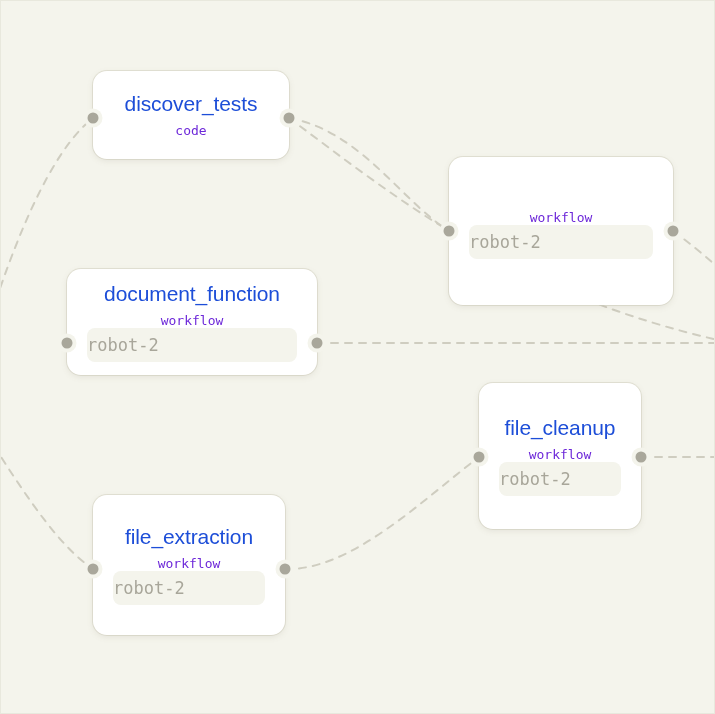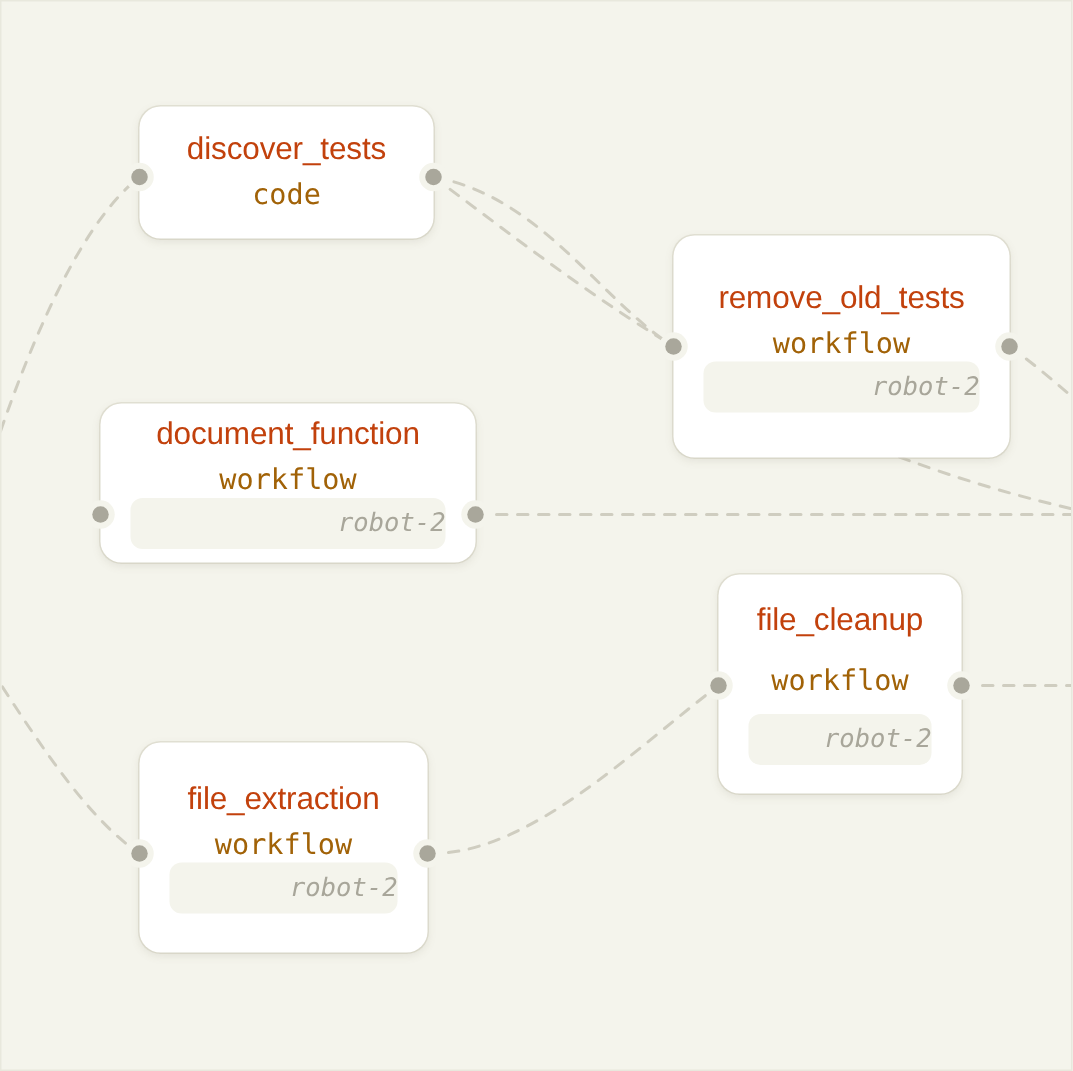--- a/index.html
+++ b/index.html
@@ -42,46 +42,45 @@
     box-sizing: border-box;
     display: flex;
     flex-direction: column;
     align-items: center;
     justify-content: center;
   }
 
   .node-title {
     font-family: "Liberation Sans", sans-serif;
     font-size: 21px;
-    color: #c2410c;
+    color: #1d4ed8;
     line-height: 1.15;
     letter-spacing: -0.1px;
     white-space: nowrap;
   }
 
   .node-type {
     font-family: "DejaVu Sans Mono", monospace;
-    font-size: 19px;
-    color: #a16207;
+    font-size: 13px;
+    color: #6d28d9;
     line-height: 1.2;
     margin-top: 7px;
     white-space: nowrap;
   }
 
   .node-badge {
     font-family: "DejaVu Sans Mono", monospace;
     font-size: 17px;
     color: #a8a69a;
     background: #f4f4ec;
     border-radius: 8px;
     padding: 7px 0;
-    text-align: right;
+    text-align: left;
     white-space: nowrap;
     box-sizing: border-box;
-    font-style: italic;
   }
 
   .port {
     position: absolute;
     width: 11px;
     height: 11px;
     border-radius: 50%;
     background: #a9a79b;
     box-shadow: 0 0 0 4px #f4f4ec;
     transform: translate(-50%, -50%);
@@ -102,32 +101,31 @@
       <path d="M 284 568 C 350 570 420 500 478 456" fill="none" stroke="#cfcdc0" stroke-width="2" stroke-dasharray="7 7" stroke-linecap="round"></path>
       <path d="M 640 456 L 745 456" fill="none" stroke="#cfcdc0" stroke-width="2" stroke-dasharray="7 7" stroke-linecap="round"></path>
     </svg>
 
   <div class="node" style="left: 92px; top: 70px; width: 196px; height: 88px;">
     <div class="node-title">discover_tests</div>
     <div class="node-type">code</div>
   </div>
 
   <div class="node" style="left: 448px; top: 156px; width: 224px; height: 148px;">
-    <div class="node-title">remove_old_tests</div>
     <div class="node-type">workflow</div>
     <div class="node-badge" style="width: 184px;">robot-2</div>
   </div>
 
   <div class="node" style="left: 66px; top: 268px; width: 250px; height: 106px;">
     <div class="node-title">document_function</div>
     <div class="node-type">workflow</div>
     <div class="node-badge" style="width: 210px;">robot-2</div>
   </div>
 
-  <div class="node" style="left: 478px; top: 382px; width: 162px; height: 146px; gap: 10px;">
+  <div class="node" style="left: 478px; top: 382px; width: 162px; height: 146px;">
     <div class="node-title">file_cleanup</div>
     <div class="node-type">workflow</div>
     <div class="node-badge" style="width: 122px;">robot-2</div>
   </div>
 
   <div class="node" style="left: 92px; top: 494px; width: 192px; height: 140px;">
     <div class="node-title">file_extraction</div>
     <div class="node-type">workflow</div>
     <div class="node-badge" style="width: 152px;">robot-2</div>
   </div>

